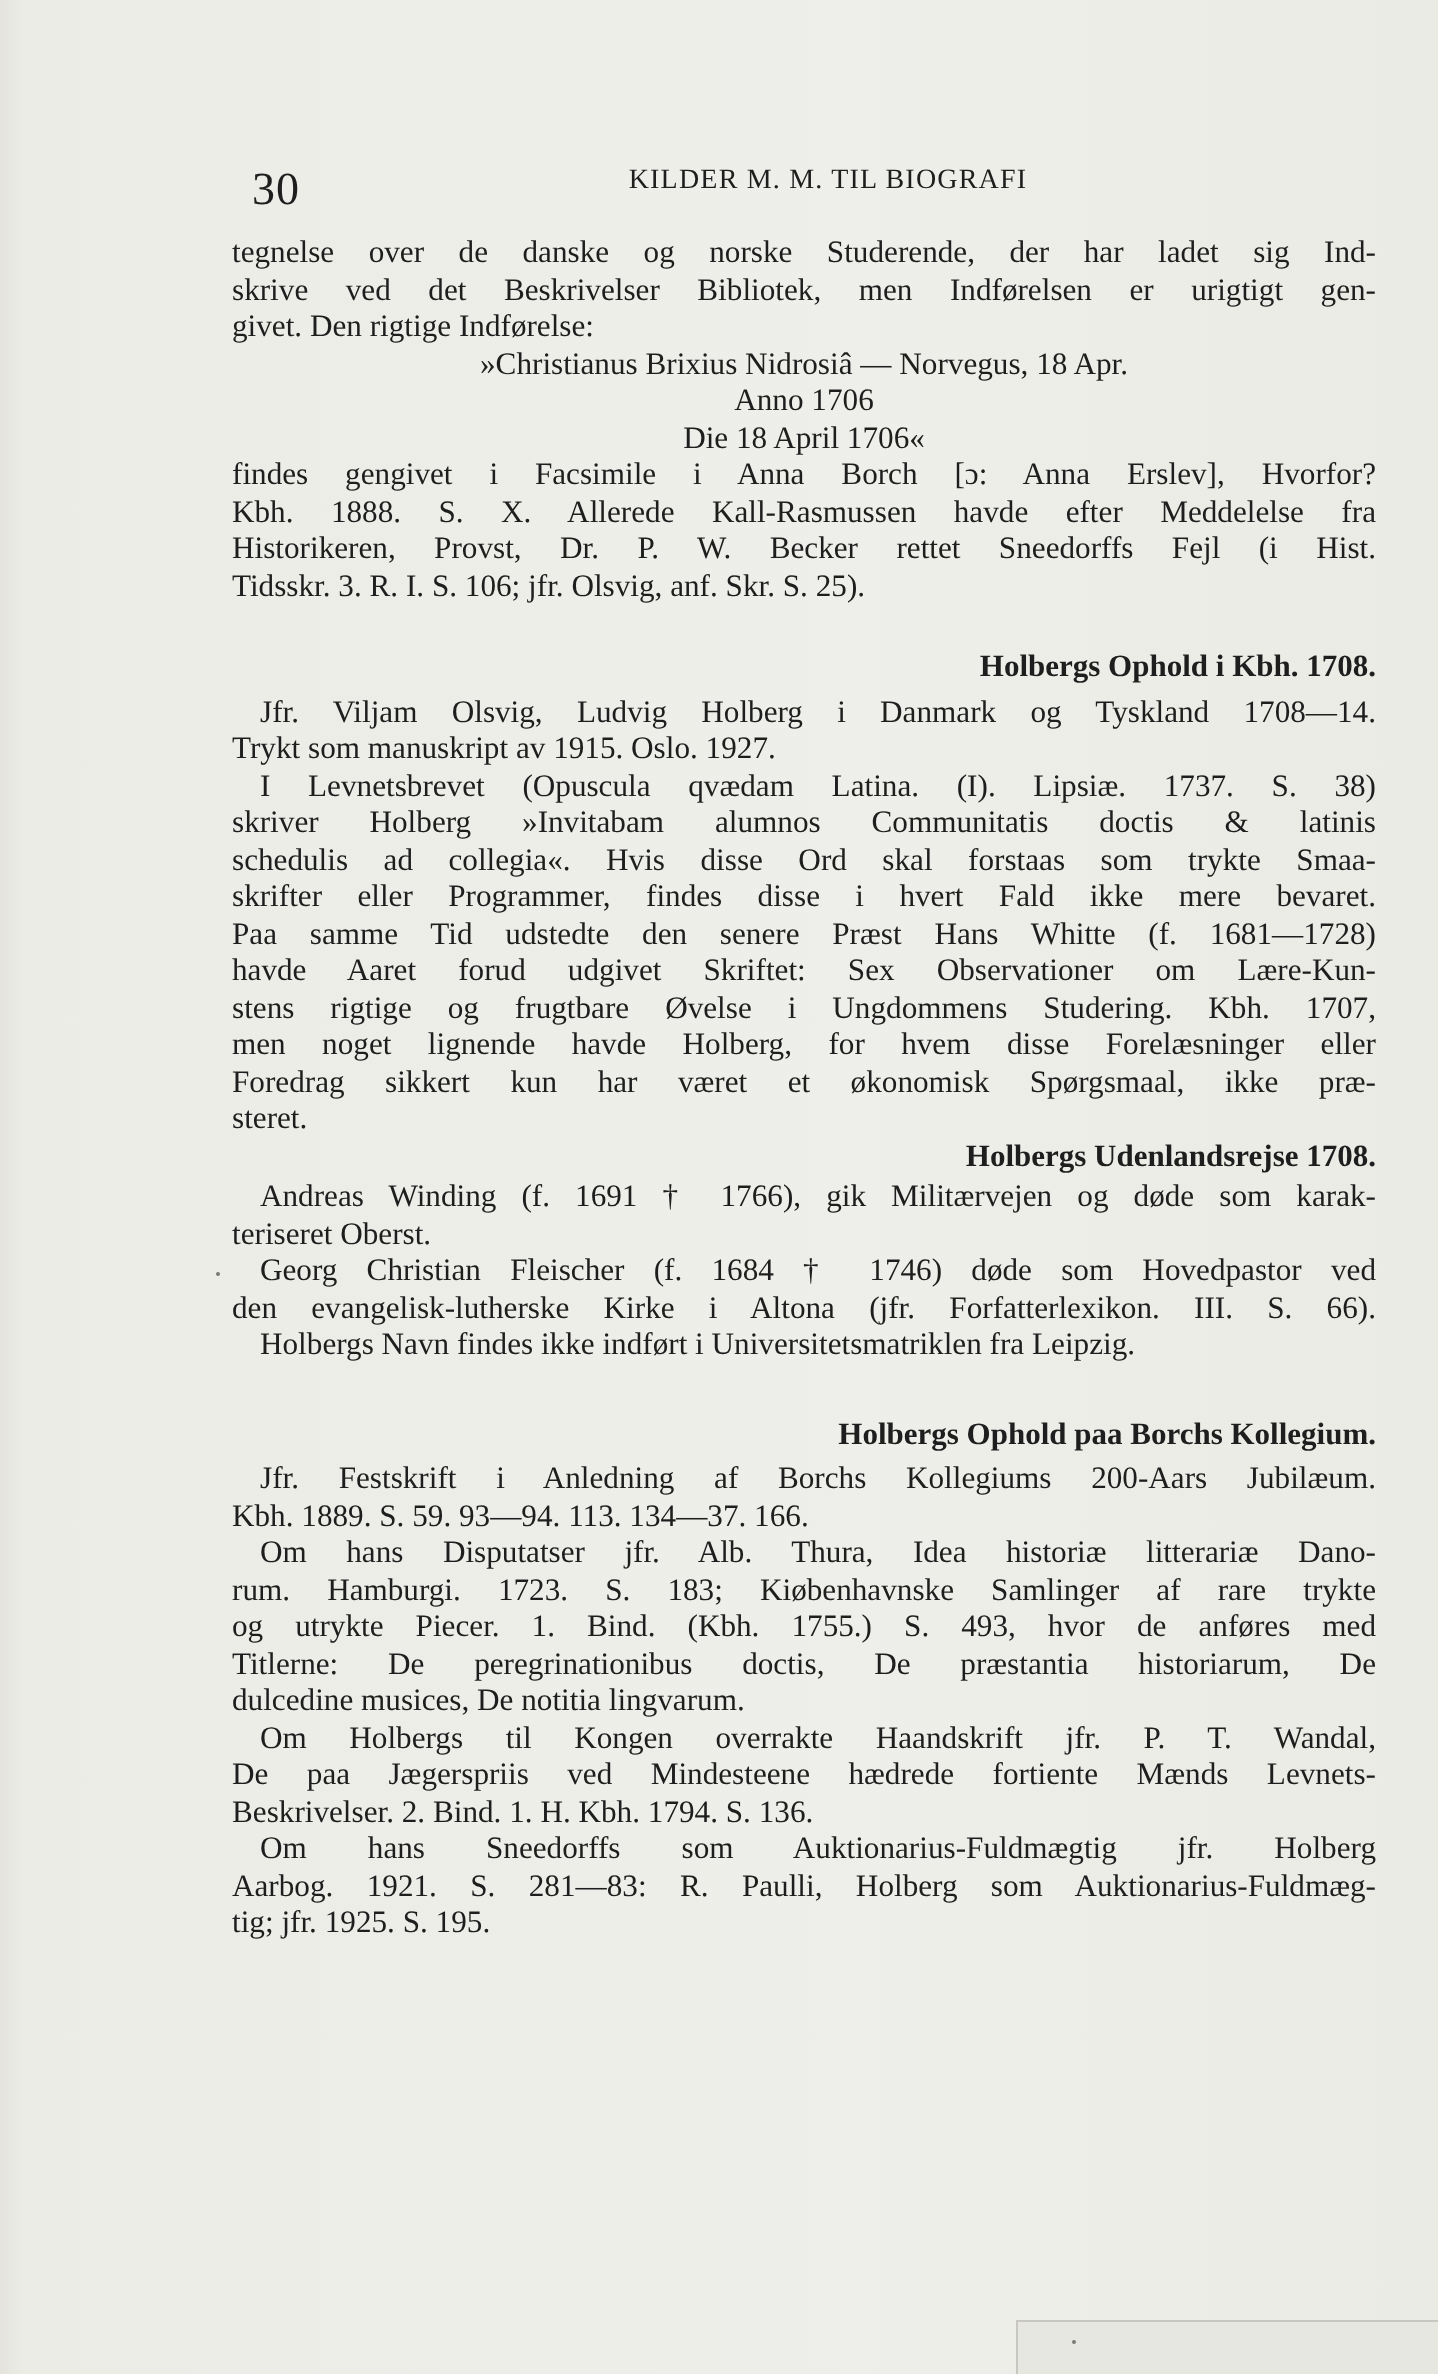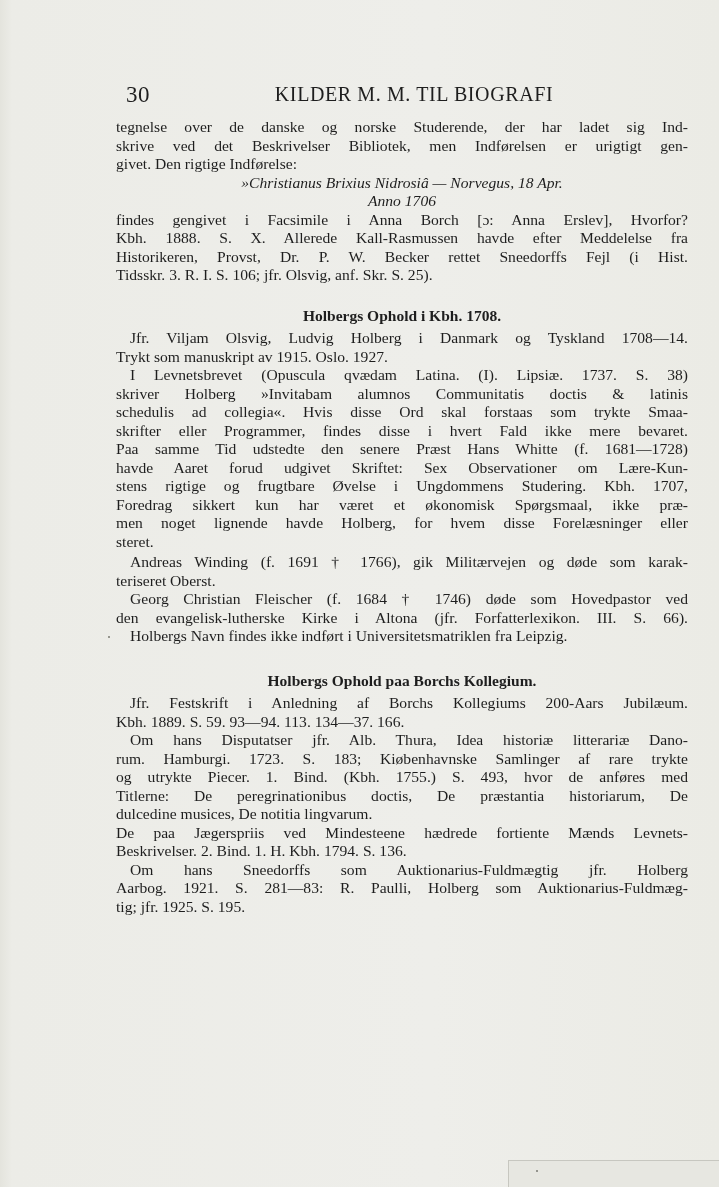--- a/index.html
+++ b/index.html
@@ -17,32 +17,32 @@
     }
     .header {
       position: absolute; left: 126px; top: 82px; width: 576px; height: 24px;
     }
     .page-number {
       position: absolute; left: 0; top: 0;
       font-size: 23px; letter-spacing: 0.5px;
     }
     .running-head {
       position: absolute; left: 0; right: 0; top: 1px; text-align: center;
-      font-size: 20px; letter-spacing: 0.6px;
+      font-size: 14px; letter-spacing: 0.6px;
     }
     .body-text {
       position: absolute; left: 116px; top: 118px; width: 572px;
       font-size: 15.6px; line-height: 18.5px;
     }
     .line { white-space: nowrap; text-align: justify; text-align-last: justify; height: 18.5px; }
     .line.last { text-align-last: left; }
     .line.indent { padding-left: 14px; }
-    .line.center { text-align-last: center; font-style: italic; }
+    .line.center { text-align-last: center; }
     .heading {
-      font-weight: bold; text-align: center; font-size: 15.5px;
+      font-weight: bold; text-align: right; font-size: 15.5px;
       height: 18.5px; white-space: nowrap;
     }
     .gap-s { height: 10px; }
     .gap-l { height: 22px; }
     .corner-box {
       position: absolute; left: 508px; top: 1160px; width: 211px; height: 27px;
       border-left: 1px solid #c7c7c0; border-top: 1px solid #c7c7c0;
       background: #e7e7e1;
     }
     .speck { position: absolute; width: 2px; height: 2px; background: #7a7a72; border-radius: 1px; }
@@ -59,20 +59,21 @@
 
   <div class="body-text">
 
     <div class="line">tegnelse over de danske og norske Studerende, der har ladet sig Ind-</div>
     <div class="line">skrive ved det Beskrivelser Bibliotek, men Indførelsen er urigtigt gen-</div>
     <div class="line last">givet. Den rigtige Indførelse:</div>
 
     <div>
       <div class="line center">»Christianus Brixius Nidrosiâ — Norvegus, 18 Apr.</div>
       <div class="line center">Anno 1706</div>
+      <div class="line center">Die 18 April 1706«</div>
     </div>
 
     <div class="line">findes gengivet i Facsimile i Anna Borch [ɔ: Anna Erslev], Hvorfor?</div>
     <div class="line">Kbh. 1888. S. X.  Allerede Kall-Rasmussen havde efter Meddelelse fra</div>
     <div class="line">Historikeren, Provst, Dr. P. W. Becker rettet Sneedorffs Fejl (i Hist.</div>
     <div class="line last">Tidsskr. 3. R. I. S. 106; jfr. Olsvig, anf. Skr. S. 25).</div>
 
     <div class="gap-l"></div>
 
     <div class="heading">Holbergs Ophold i Kbh. 1708.</div>
@@ -82,25 +83,26 @@
       <div class="line last">Trykt som manuskript av 1915. Oslo. 1927.</div>
     </div>
     <div>
       <div class="line indent">I Levnetsbrevet (Opuscula qvædam Latina. (I). Lipsiæ. 1737. S. 38)</div>
       <div class="line">skriver Holberg »Invitabam alumnos Communitatis doctis &amp; latinis</div>
       <div class="line">schedulis ad collegia«. Hvis disse Ord skal forstaas som trykte Smaa-</div>
       <div class="line">skrifter eller Programmer, findes disse i hvert Fald ikke mere bevaret.</div>
       <div class="line">Paa samme Tid udstedte den senere Præst Hans Whitte (f. 1681—1728)</div>
       <div class="line">havde Aaret forud udgivet Skriftet: Sex Observationer om Lære-Kun-</div>
       <div class="line">stens rigtige og frugtbare Øvelse i Ungdommens Studering. Kbh. 1707,</div>
+      <div class="line">men noget lignende havde Holberg, for hvem disse Forelæsninger eller</div>
       <div class="line">Foredrag sikkert kun har været et økonomisk Spørgsmaal, ikke præ-</div>
-      <div class="line">men noget lignende havde Holberg, for hvem disse Forelæsninger eller</div>
       <div class="line last">steret.</div>
     </div>
 
+    <div class="heading">Holbergs Udenlandsrejse 1708.</div>
     <div class="gap-s" style="height:2px"></div>
     <div>
       <div class="line indent">Andreas Winding (f. 1691 † 1766), gik Militærvejen og døde som karak-</div>
       <div class="line last">teriseret Oberst.</div>
     </div>
     <div>
       <div class="line indent">Georg Christian Fleischer (f. 1684 † 1746) døde som Hovedpastor ved</div>
       <div class="line">den evangelisk-lutherske Kirke i Altona (jfr. Forfatterlexikon. III. S. 66).</div>
     </div>
     <div>
@@ -116,20 +118,21 @@
       <div class="line last">Kbh. 1889. S. 59. 93—94. 113. 134—37. 166.</div>
     </div>
     <div>
       <div class="line indent">Om hans Disputatser jfr. Alb. Thura, Idea historiæ litterariæ Dano-</div>
       <div class="line">rum. Hamburgi. 1723. S. 183; Kiøbenhavnske Samlinger af rare trykte</div>
       <div class="line">og utrykte Piecer. 1. Bind. (Kbh. 1755.) S. 493, hvor de anføres med</div>
       <div class="line">Titlerne: De peregrinationibus doctis, De præstantia historiarum, De</div>
       <div class="line last">dulcedine musices, De notitia lingvarum.</div>
     </div>
     <div>
+      <div class="line indent">Om Holbergs til Kongen overrakte Haandskrift jfr. P. T. Wandal,</div>
       <div class="line">De paa Jægerspriis ved Mindesteene hædrede fortiente Mænds Levnets-</div>
       <div class="line last">Beskrivelser. 2. Bind. 1. H. Kbh. 1794. S. 136.</div>
     </div>
     <div>
       <div class="line indent">Om hans Sneedorffs som Auktionarius-Fuldmægtig jfr. Holberg</div>
       <div class="line">Aarbog. 1921. S. 281—83: R. Paulli, Holberg som Auktionarius-Fuldmæg-</div>
       <div class="line last">tig; jfr. 1925. S. 195.</div>
     </div>
   </div>
 

